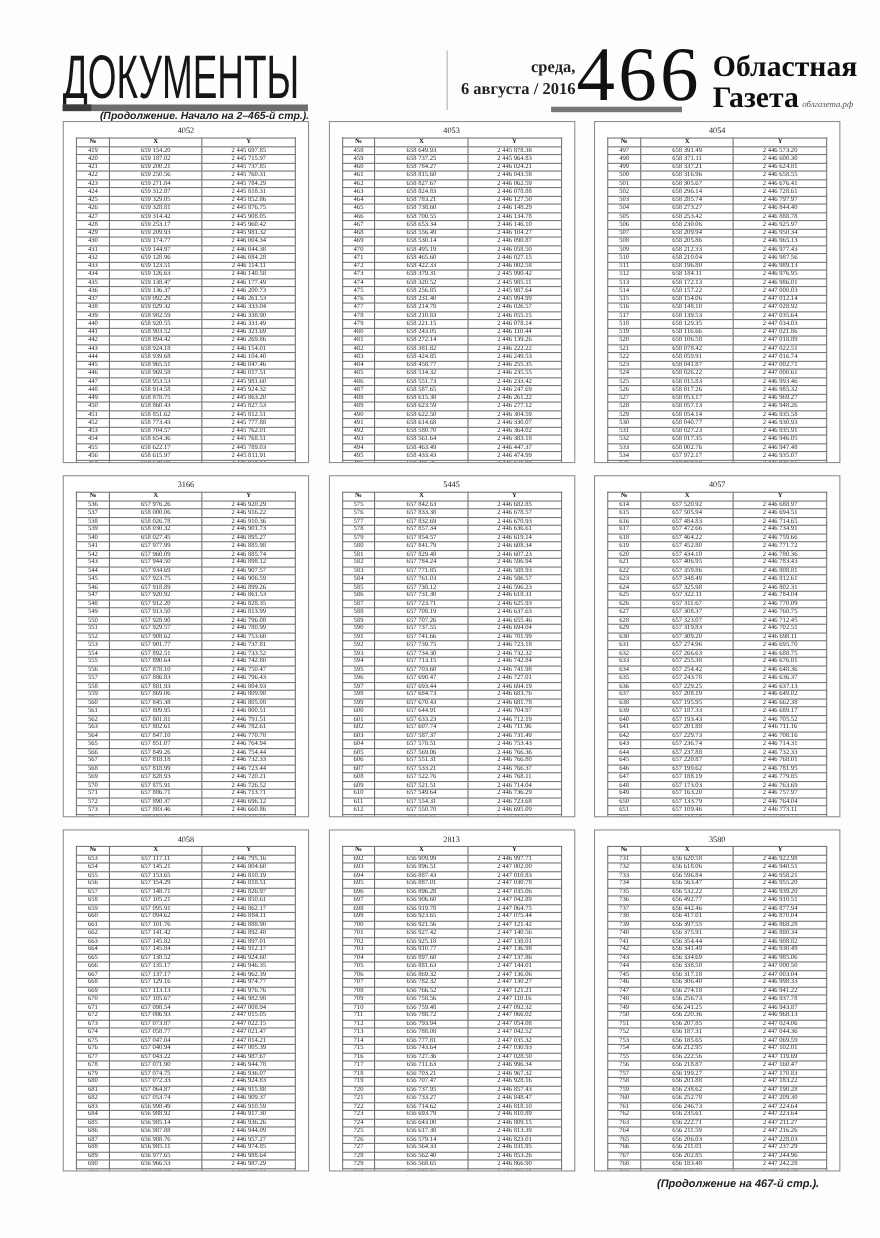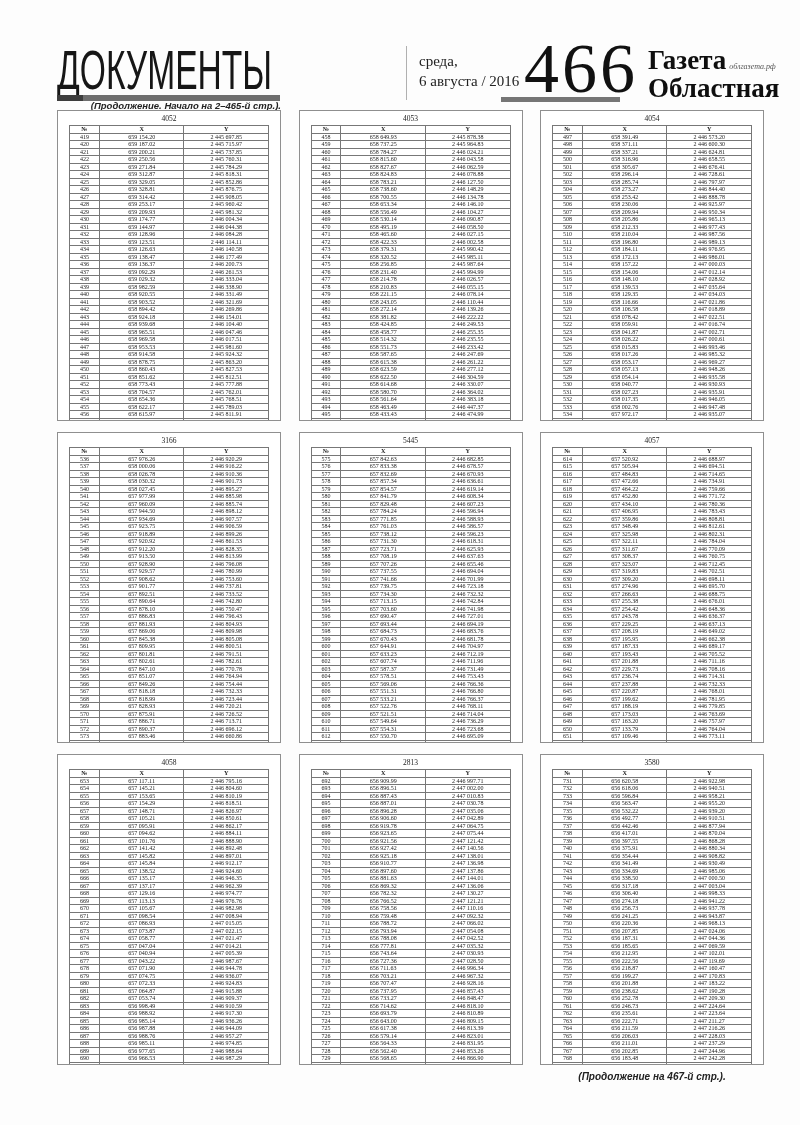--- a/index.html
+++ b/index.html
@@ -25,22 +25,22 @@
   .masthead-rule::before {
     content: ""; position: absolute; left: 0; top: 0;
     width: 26px; height: 100%; background: #3d3d3d;
   }
   .header-divider {
     position: absolute; left: 406px; top: 46px;
     width: 1px; height: 54px; background: #b0b0b0;
   }
   .date-block {
     position: absolute; left: 419px; top: 52px;
-    font-family: "Liberation Serif", serif; font-weight: normal;
-    font-size: 15px; line-height: 1.3; color: #222;
+    font-family: "Liberation Serif", serif; font-weight: bold;
+    font-size: 15px; line-height: 1.3; color: #222; text-align: right;
   }
   .page-number {
     position: absolute; left: 524px; top: 34px;
     font-family: "Liberation Serif", serif; font-weight: 400;
     font-size: 70px; line-height: 1; letter-spacing: 3px; color: #111;
   }
   .page-number-rule {
     position: absolute; left: 501px; top: 97px;
     width: 119px; height: 5px; background: #767676;
   }
@@ -52,21 +52,21 @@
   .brand .site {
     font-size: 8px; font-weight: normal; font-style: italic;
     color: #555; letter-spacing: 0; margin-left: 3px;
   }
   .note-top {
     position: absolute; left: 57px; top: 100px; width: 224px;
     text-align: right; font-weight: bold; font-style: italic;
     font-size: 9.5px; color: #222;
   }
   .note-bottom {
-    position: absolute; left: 540px; top: 1071px; width: 224px;
+    position: absolute; left: 559px; top: 1071px; width: 224px;
     text-align: center; font-weight: bold; font-style: italic;
     font-size: 10px; color: #222;
   }
   
   .tables-grid {
     position: absolute; left: 57px; top: 110px; width: 707px;
     display: grid; grid-template-columns: 224px 224px 224px;
     justify-content: space-between; row-gap: 11px;
   }
   .table-block {
@@ -101,22 +101,22 @@
 
 <div class="date-block">
   <div>среда,</div>
   <div>6 августа / 2016</div>
 </div>
 
 <div class="page-number">466</div>
 <div class="page-number-rule"></div>
 
 <div class="brand">
+  <div>Областная</div>
   <div><span>Газета</span><span class="site">облгазета.рф</span></div>
-  <div>Областная</div>
 </div>
 
 <div class="note-top">(Продолжение. Начало на 2–465-й стр.).</div>
 
 <div class="tables-grid">
   <div class="table-block">
     <div class="table-number">4052</div>
     <table class="coord-table">
       <colgroup>
           <col class="c-num">

